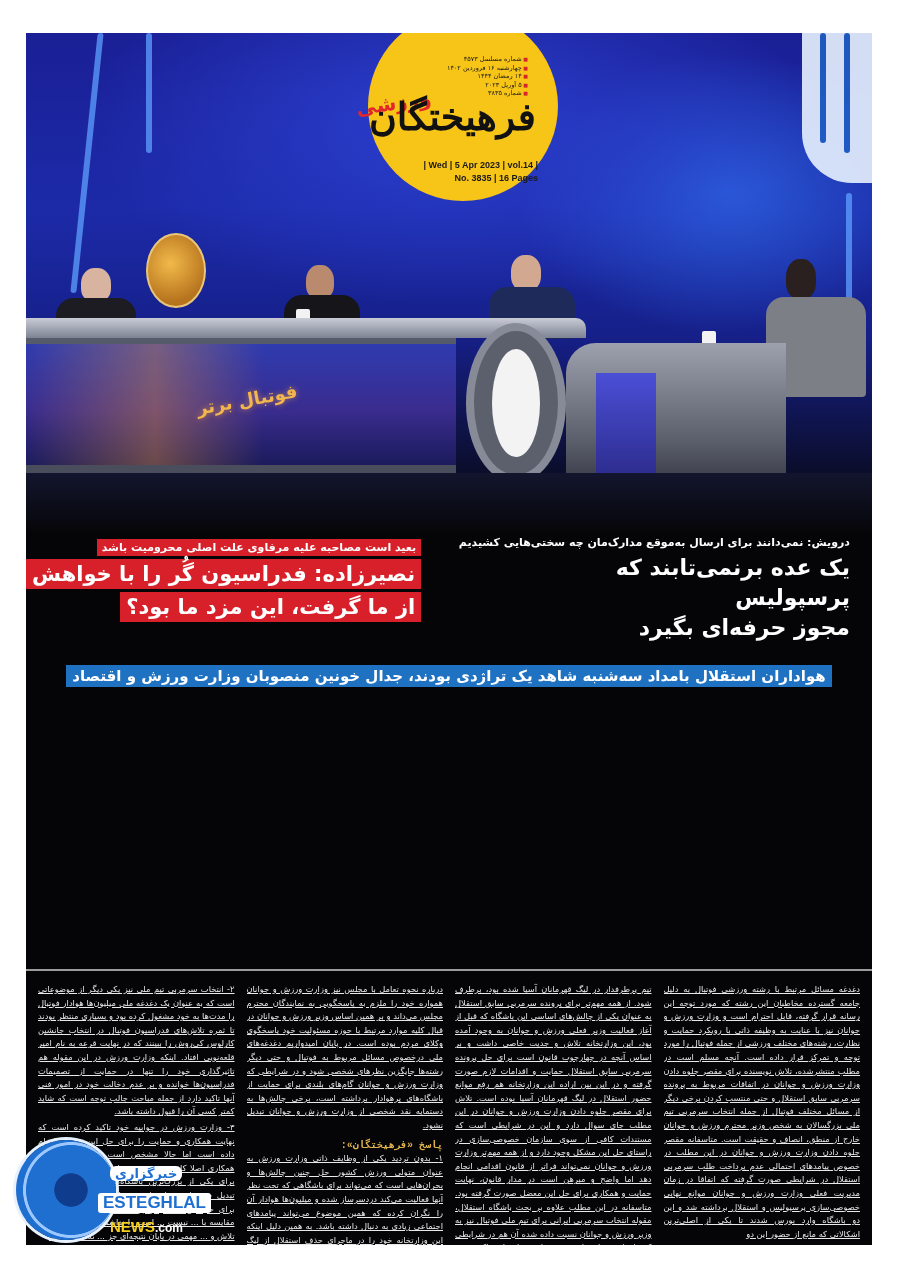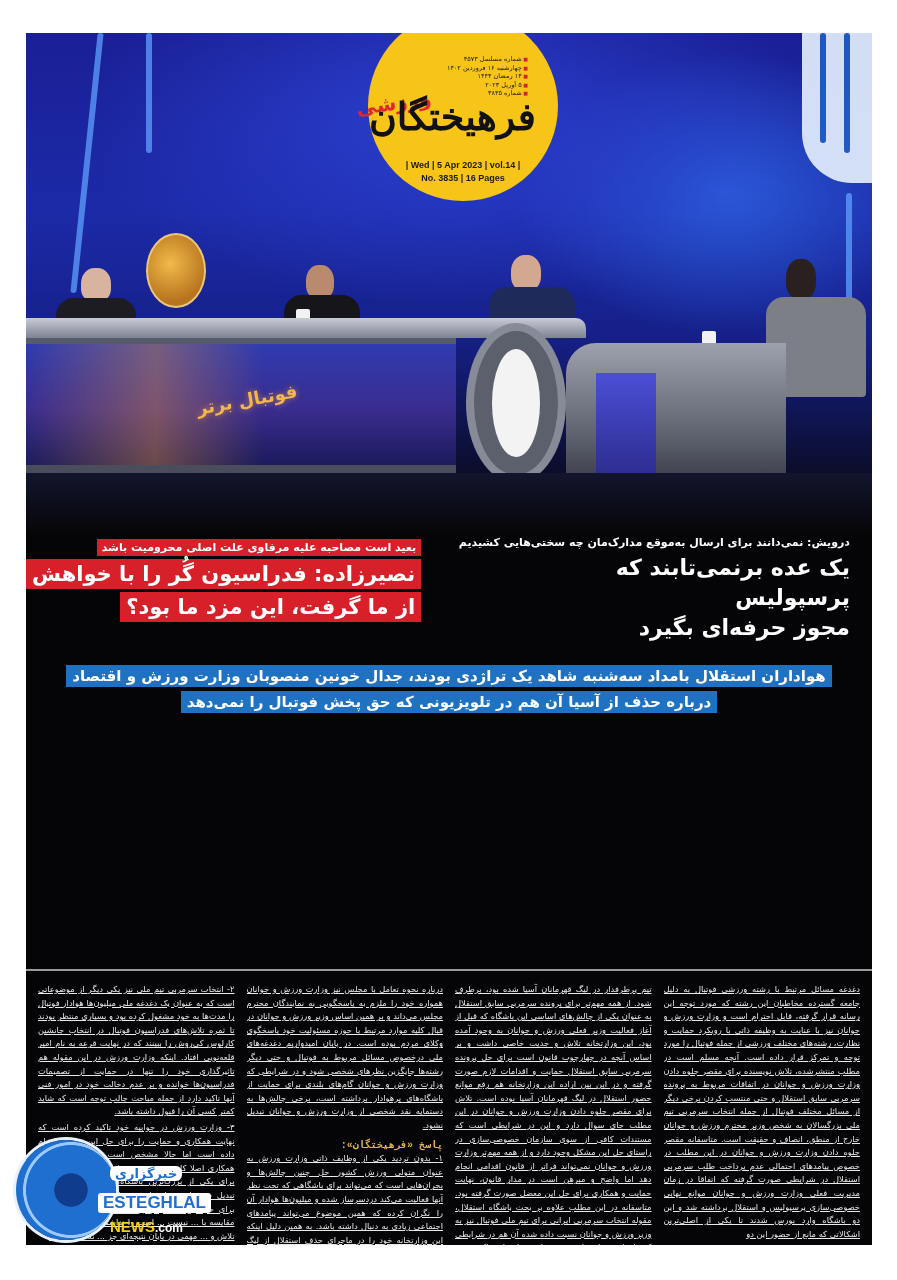--- a/index.html
+++ b/index.html
@@ -49,21 +49,21 @@
       position: absolute; top: 84px; left: 18px; width: 150px; text-align: center; direction: rtl;
       font-family: "DejaVu Serif", serif; font-weight: bold; font-size: 38px; line-height: 44px;
       color: #111; letter-spacing: -1px;
     }
     .masthead .sub-fa {
       position: absolute; top: 80px; left: -12px; direction: rtl;
       font-family: "DejaVu Sans", sans-serif; font-weight: bold; font-size: 20px; color: #e3262b;
       transform: rotate(-8deg);
     }
     .masthead .meta-en {
-      position: absolute; top: 148px; left: 20px; width: 150px; text-align: center;
+      position: absolute; top: 148px; left: 20px; width: 150px; text-align: right;
       font-family: "Liberation Sans", sans-serif; font-weight: bold; font-size: 9px; line-height: 13px; color: #1a1a1a;
     }
 
     
     .studio-bg-circle {
       position: absolute; left: 120px; top: 200px; width: 60px; height: 75px; border-radius: 50%;
       background: radial-gradient(circle at 40% 40%, #f2b94a, #b7741e 70%); border: 2px solid #e8c67a;
     }
     .person { position: absolute; }
     .person .head { position: absolute; border-radius: 45% 45% 40% 40%; background: #d4a78c; }
@@ -245,21 +245,20 @@
   <div class="right-story">
     <div class="kicker">درویش: نمی‌دانند برای ارسال به‌موقع مدارک‌مان چه سختی‌هایی کشیدیم</div>
     <div class="headline">
       <div>یک عده برنمی‌تابند که پرسپولیس</div>
       <div>مجوز حرفه‌ای بگیرد</div>
     </div>
   </div>
 
   <div class="subheads">
     <div><span class="bar">هواداران استقلال بامداد سه‌شنبه شاهد یک تراژدی بودند، جدال خونین منصوبان وزارت ورزش و اقتصاد</span></div>
-    <div><span class="bar">درباره حذف از آسیا آن هم در تلویزیونی که حق پخش فوتبال را نمی‌دهد</span></div>
   </div>
 
   <div class="rule"></div>
 
   <div class="columns">
     <div class="col">
       <p>دغدغه مسائل مرتبط با رشته ورزشی فوتبال به دلیل جامعه گسترده مخاطبان این رشته که مورد توجه این رسانه قرار گرفته، قابل احترام است و وزارت ورزش و جوانان نیز با عنایت به وظیفه ذاتی با رویکرد حمایت و نظارت، رشته‌های مختلف ورزشی از جمله فوتبال را مورد توجه و تمرکز قرار داده است. آنچه مسلم است در مطلب منتشرشده، تلاش نویسنده برای مقصر جلوه دادن وزارت ورزش و جوانان در اتفاقات مربوط به پرونده سرمربی سابق استقلال و حتی منتسب کردن برخی دیگر از مسائل مختلف فوتبال از جمله انتخاب سرمربی تیم ملی بزرگسالان به شخص وزیر محترم ورزش و جوانان خارج از منطق، انصاف و حقیقت است. متاسفانه مقصر جلوه دادن وزارت ورزش و جوانان در این مطلب در خصوص پیامدهای احتمالی عدم پرداخت طلب سرمربی استقلال در شرایطی صورت گرفته که اتفاقا در زمان مدیریت فعلی وزارت ورزش و جوانان موانع نهایی خصوصی‌سازی پرسپولیس و استقلال برداشته شد و این دو باشگاه وارد بورس شدند تا یکی از اصلی‌ترین اشکالاتی که مانع از حضور این دو</p>
     </div>
     <div class="col">
       <p>تیم پرطرفدار در لیگ قهرمانان آسیا شده بود، برطرف شود. از همه مهم‌تر برای پرونده سرمربی سابق استقلال به عنوان یکی از چالش‌های اساسی این باشگاه که قبل از آغاز فعالیت وزیر فعلی ورزش و جوانان به وجود آمده بود، این وزارتخانه تلاش و جدیت خاصی داشت و بر اساس آنچه در چهارچوب قانون است برای حل پرونده سرمربی سابق استقلال حمایت و اقدامات لازم صورت گرفته و در این بین اراده این وزارتخانه هم رفع موانع حضور استقلال در لیگ قهرمانان آسیا بوده است. تلاش برای مقصر جلوه دادن وزارت ورزش و جوانان در این مطلب جای سوال دارد و این در شرایطی است که مستندات کافی از سوی سازمان خصوصی‌سازی در راستای حل این مشکل وجود دارد و از همه مهم‌تر وزارت ورزش و جوانان نمی‌تواند فراتر از قانون اقدامی انجام دهد اما واضح و مبرهن است در مدار قانون، نهایت حمایت و همکاری برای حل این معضل صورت گرفته بود. متاسفانه در این مطلب علاوه بر بحث باشگاه استقلال، مقوله انتخاب سرمربی ایرانی برای تیم ملی فوتبال نیز به وزیر ورزش و جوانان نسبت داده شده آن هم در شرایطی که بارها در بیانیه‌های رسمی این وزارتخانه تاکید شده سیاست این وزارتخانه حمایت از تصمیمات فنی فدراسیون‌هاست و نه دخالت در آنها.</p>

